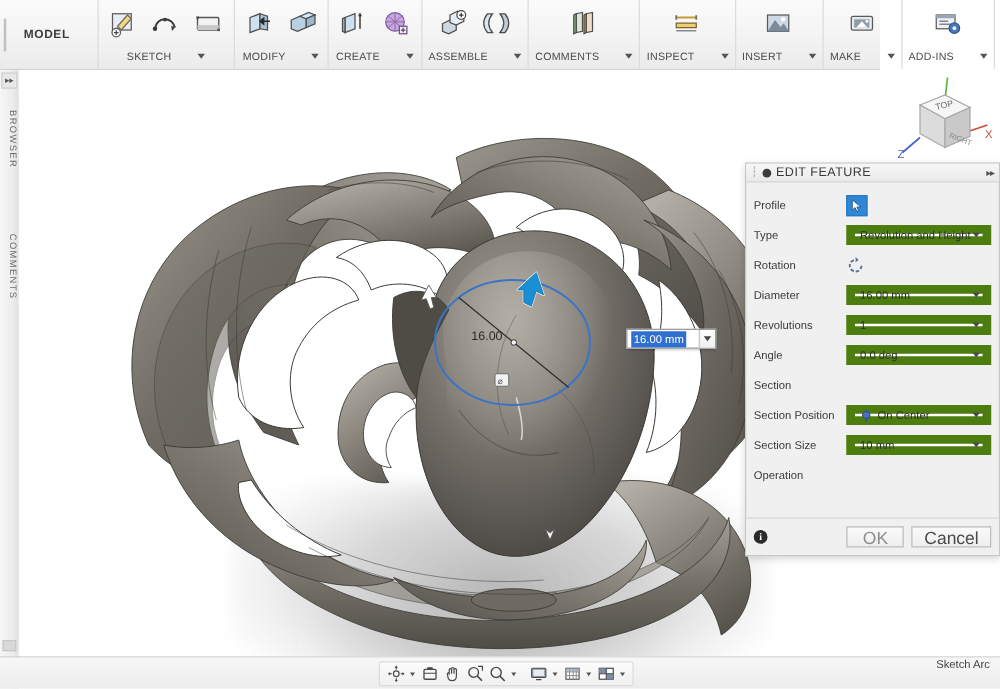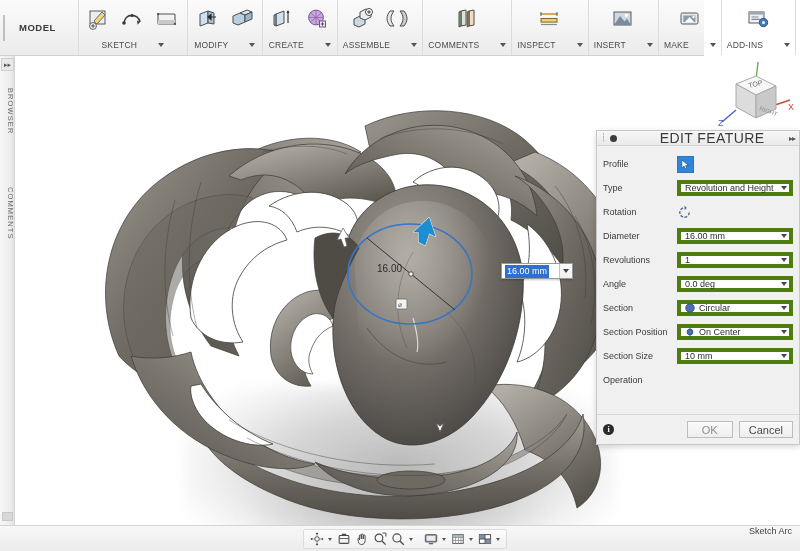--- a/index.html
+++ b/index.html
@@ -155,29 +155,29 @@
   .panel-head {
     height: 15px; background: linear-gradient(180deg,#f7f7f7,#e9e9e9);
     border-bottom: 1px solid #d4d4d4;
     display: flex; align-items: center; padding: 0 4px; gap: 4px;
   }
   .panel-grip { color: #9a9a9a; font-size: 8px; line-height: 1; }
   .panel-dot {
     width: 7px; height: 7px; border-radius: 50%; background: #3c3c3c;
     flex: 0 0 auto;
   }
-  .panel-title { font-size: 14px; letter-spacing: .4px; color: #3a3a3a; margin-left: 39px; }
+  .panel-title { font-size: 10px; letter-spacing: .4px; color: #3a3a3a; }
   .panel-collapse { margin-left: auto; font-size: 8px; color: #555; letter-spacing:-1px;}
   .panel-body { padding: 6px 6px 0 6px; }
   .row {
     display: flex; align-items: center; height: 24px;
   }
   .row .lbl { width: 74px; font-size: 9px; color: #3a3a3a; }
   .ctl {
-    flex: 1; height: 16px; background: #ffffff; border: 4px solid #4d7c0f;
+    flex: 1; height: 16px; background: #ffffff; border: 7px solid #4d7c0f;
     display: flex; align-items: center; padding: 0 2px 0 4px;
     font-size: 9px; color: #2d2d2d; position: relative;
   }
   .ctl .caret {
     margin-left: auto; width: 0; height: 0;
     border-left: 3px solid transparent; border-right: 3px solid transparent;
     border-top: 4px solid #4a4a4a;
   }
   .ctl .swatch { margin-right: 4px; display: flex; align-items: center; }
   .profile-btn {
@@ -192,21 +192,21 @@
     display: flex; align-items: center; padding: 0 6px; gap: 6px;
   }
   .info-dot {
     width: 11px; height: 11px; border-radius: 50%; background: #2a2a2a;
     color: #fff; font-size: 8px; font-weight: bold; line-height: 11px;
     text-align: center; font-family: "Liberation Serif", serif;
   }
   .btn {
     margin-left: 0; height: 17px; min-width: 46px; padding: 0 9px;
     border: 1px solid #bcbcbc; background: linear-gradient(180deg,#fafafa,#eeeeee);
-    font-size: 11px; color: #8d8d8d; display: flex; align-items: center;
+    font-size: 14px; color: #8d8d8d; display: flex; align-items: center;
     justify-content: center;
   }
   .btn.cancel { color: #4a4a4a; }
   .foot-spacer { margin-left: auto; }
 
   
   .bottombar {
     position: absolute; left: 0; bottom: 0; width: 800px; height: 26px;
     background: linear-gradient(180deg,#f7f7f7,#ececec);
     border-top: 1px solid #d4d4d4;
@@ -709,29 +709,20 @@
       <div class="row">
         <span class="lbl">Angle</span>
         <span class="ctl">
           <span>0.0 deg</span>
           <i class="caret"></i>
         </span>
       </div>
 
       <div class="row">
         <span class="lbl">Section</span>
-        <span class="ctl">
-          <span class="swatch">
-            <svg width="10" height="10" viewBox="0 0 10 10">
-              <circle cx="5" cy="5" r="4.2" fill="#4c6fb5" stroke="#32508c" stroke-width="1"></circle>
-            </svg>
-          </span>
-          <span>Circular</span>
-          <i class="caret"></i>
-        </span>
       </div>
 
       <div class="row">
         <span class="lbl">Section Position</span>
         <span class="ctl">
           <span class="swatch">
             <svg width="10" height="11" viewBox="0 0 10 11">
               <path d="M5 0.6 L5 10.4" stroke="#3d4f7d" stroke-width="1"></path>
               <circle cx="5" cy="5" r="2.9" fill="#4c6fb5" stroke="#32508c" stroke-width=".9"></circle>
             </svg>

